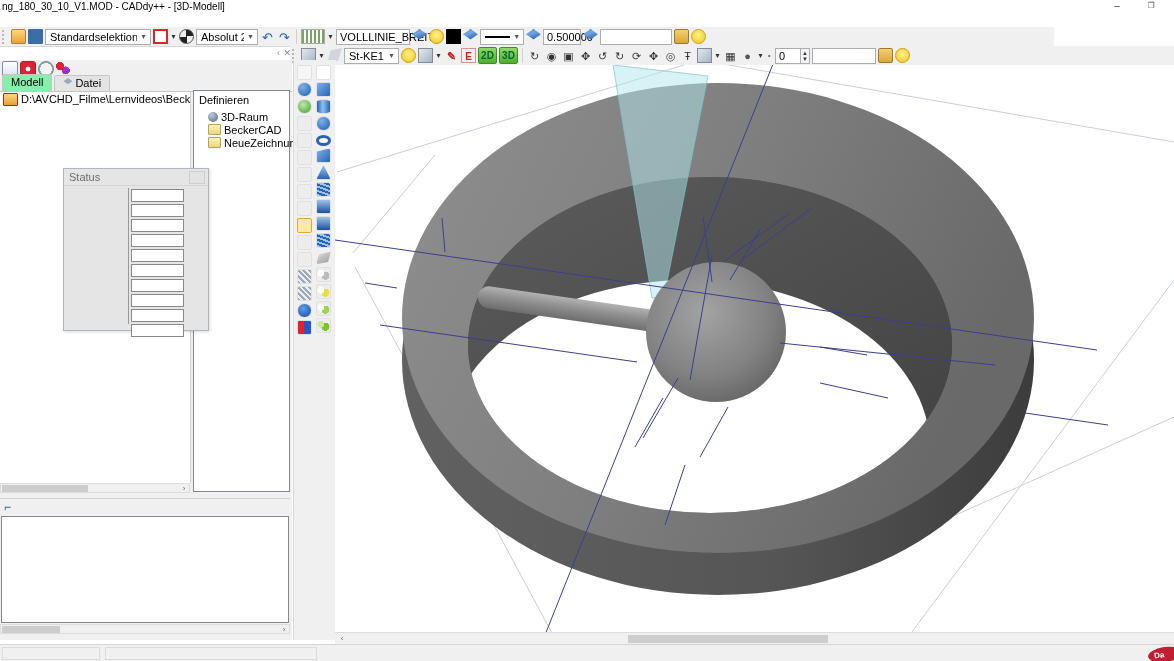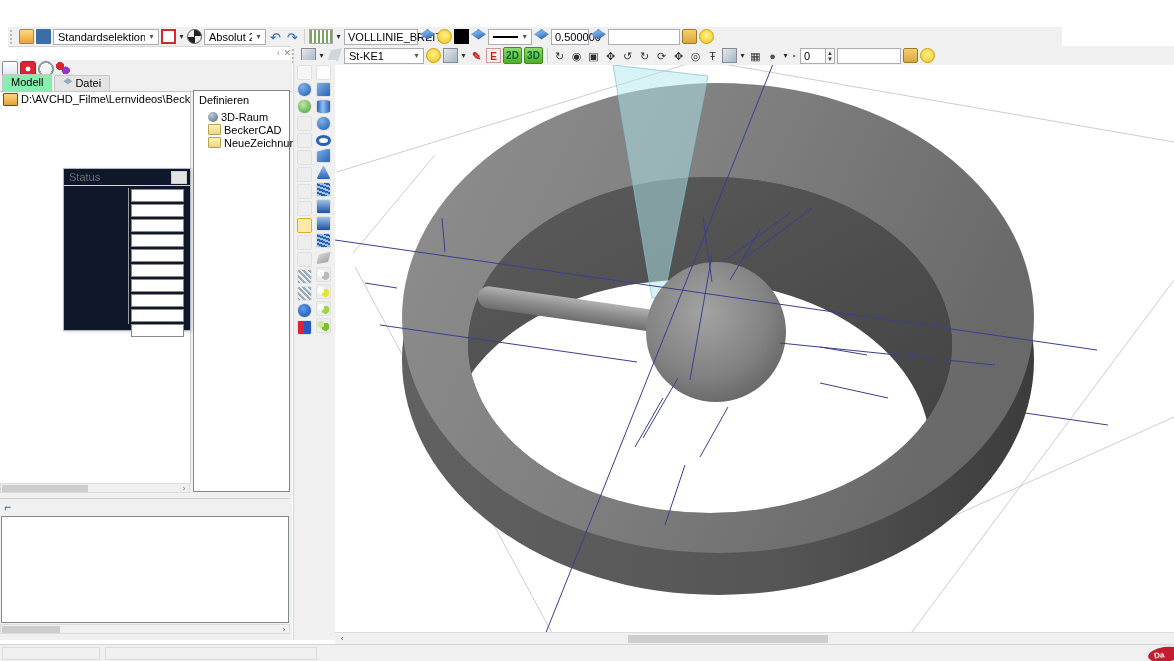--- a/index.html
+++ b/index.html
@@ -11,21 +11,21 @@
     font-size:10px;line-height:13px;white-space:nowrap}
   #title-text{position:absolute;left:2px;top:0}
   .wbtn{position:absolute;top:0;width:26px;height:13px;text-align:center;color:#444;
     font-size:10px;line-height:12px}
   #menubar{position:absolute;left:0;top:13px;width:1174px;height:14px;background:#f0f0f0;
     display:flex;align-items:center;font-size:11px}
   .menu-item{padding:0 7px;height:14px;line-height:14px}
   
   .tb{position:absolute;background:#f0f0f0;display:flex;align-items:center;gap:2px;
     border-bottom:1px solid #d7d7d7}
-  #toolbar1{left:8px;top:27px;width:1054px;height:19px}
+  #toolbar1{left:0;top:27px;width:1054px;height:19px}
   #toolbar2{left:290px;top:46px;width:884px;height:19px;border-bottom:none}
   .grip{width:3px;height:14px;border-left:2px dotted #b9b9b9;margin:0 2px}
   .ticon{display:inline-block;width:15px;height:15px;line-height:15px;text-align:center;
     font-size:11px;color:#333;flex:0 0 auto;border:1px solid transparent;box-sizing:border-box}
   .caret{width:7px;font-size:8px;color:#333;text-align:center;flex:0 0 auto}
   .combo{height:16px;background:#fff;border:1px solid #abadb3;display:flex;align-items:center;
     font-size:11px;padding-left:4px;box-sizing:border-box;flex:0 0 auto;position:relative}
   .combo .cv{flex:1;overflow:hidden;white-space:nowrap}
   .combo .dd{width:13px;text-align:center;color:#555;font-size:8px}
   .tinput{height:16px;background:#fff;border:1px solid #abadb3;font-size:11px;
@@ -96,21 +96,21 @@
   .obj-row{display:flex;align-items:center;height:13px;padding-left:14px;white-space:nowrap}
   .obj-ico{width:11px;height:9px;margin-right:3px;flex:0 0 auto}
   .space{background:radial-gradient(circle at 35% 30%,#bcd,#567);border-radius:50%;height:10px;width:10px}
   .folder{background:linear-gradient(#fdf2c0,#ecd67a);border:1px solid #b8a24e;border-radius:1px}
   #hook-strip{position:absolute;left:0;top:438px;width:290px;height:17px;background:#f0f0f0;
     border-top:1px solid #d0d0d0;display:flex;align-items:center;padding-left:4px;box-sizing:border-box}
   .hook-icon{color:#369;font-size:12px}
   #bottom-white{position:absolute;left:1px;top:456px;width:288px;height:107px;background:#fff;
     border:1px solid #828790;box-sizing:border-box}
   
-  #status-win{position:absolute;left:63px;top:168px;width:128px;height:163px;background:#0f172a;
+  #status-win{position:absolute;left:63px;top:168px;width:146px;height:163px;background:#e5e5e5;
     border:1px solid #b0b6bd;box-shadow:1px 1px 3px rgba(0,0,0,.15);box-sizing:border-box}
   #status-title{height:16px;line-height:16px;padding-left:5px;color:#6d6d6d;font-size:11px;
     position:relative}
   #status-btn{position:absolute;right:3px;top:2px;width:14px;height:11px;background:#e3e3e3;
     border:1px solid #cdcdcd}
   #status-body{position:absolute;left:0;top:16px;right:0;bottom:0;border-top:1px solid #d8d8d8}
   #status-div{position:absolute;left:64px;top:2px;bottom:6px;width:1px;background:#9a9a9a}
   #status-fields{position:absolute;left:67px;top:3px;width:53px}
   .status-field{height:11px;background:#fff;border:1px solid #8a8a8a;margin-bottom:2px}
   
@@ -171,20 +171,25 @@
     box-sizing:border-box}
   #rec-badge{position:absolute;right:-8px;top:2px;width:34px;height:15px;background:#c21d30;
     border-radius:50%;color:#fff;font-weight:bold;font-size:8px;line-height:15px;
     text-align:left;padding-left:6px;box-sizing:border-box;transform:rotate(-8deg)}
 </style>
 </head>
 <body>
 
 <div id="app">
 
+  <div id="titlebar">
+    <span id="title-text">ng_180_30_10_V1.MOD  -  CADdy++ - [3D-Modell]</span>
+    <span class="wbtn" style="right:44px">–</span>
+    <span class="wbtn" style="right:10px;font-size:8px">❐</span>
+  </div>
 
 
   <div id="toolbar1" class="tb">
     <span class="grip"></span>
     <span class="ticon folder-open-icon"></span>
     <span class="ticon save-icon"></span>
     <span class="combo" style="width:106px">
       <span class="cv">Standardselektion</span>
       <span class="dd">▾</span>
       </span>
@@ -215,21 +220,21 @@
     <span class="tinput" style="width:72px"></span>
     <span class="ticon handfolder-icon"></span>
     <span class="ticon bulb-icon"></span>
   </div>
 
   <div id="toolbar2" class="tb">
     <span class="grip"></span>
     <span class="ticon viewcube-icon"></span>
     <span class="caret">▾</span>
     <span class="ticon plane-icon"></span>
-    <span class="combo" style="width:80px">
+    <span class="combo" style="width:55px">
       <span class="cv">St-KE1</span>
       <span class="dd">▾</span>
       </span>
     <span class="ticon bulb-icon"></span>
     <span class="ticon viewcube-icon"></span>
     <span class="caret">▾</span>
     <span class="ticon pen-red-icon">✎</span>
     <span class="ticon plane-e-icon">E</span>
     <span class="btn23">2D</span>
     <span class="btn23">3D</span>

